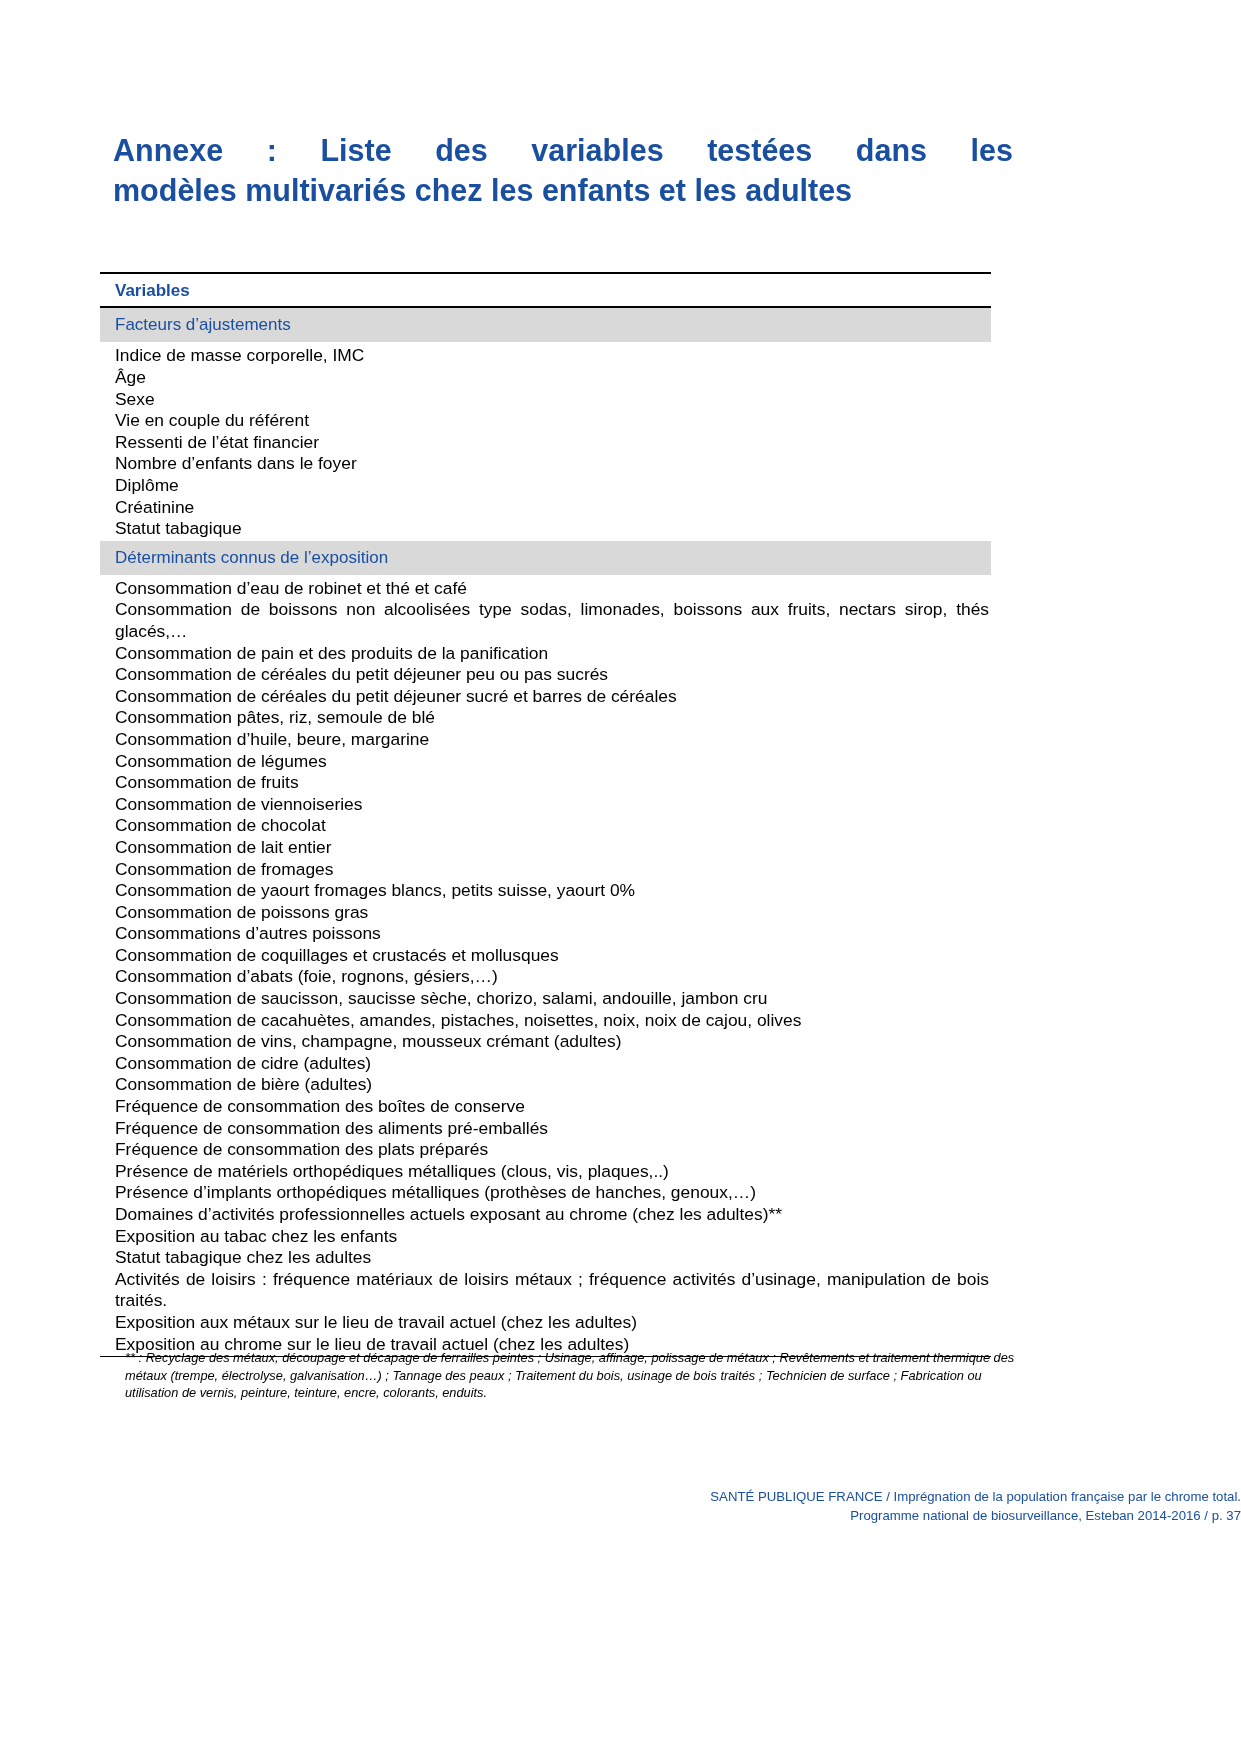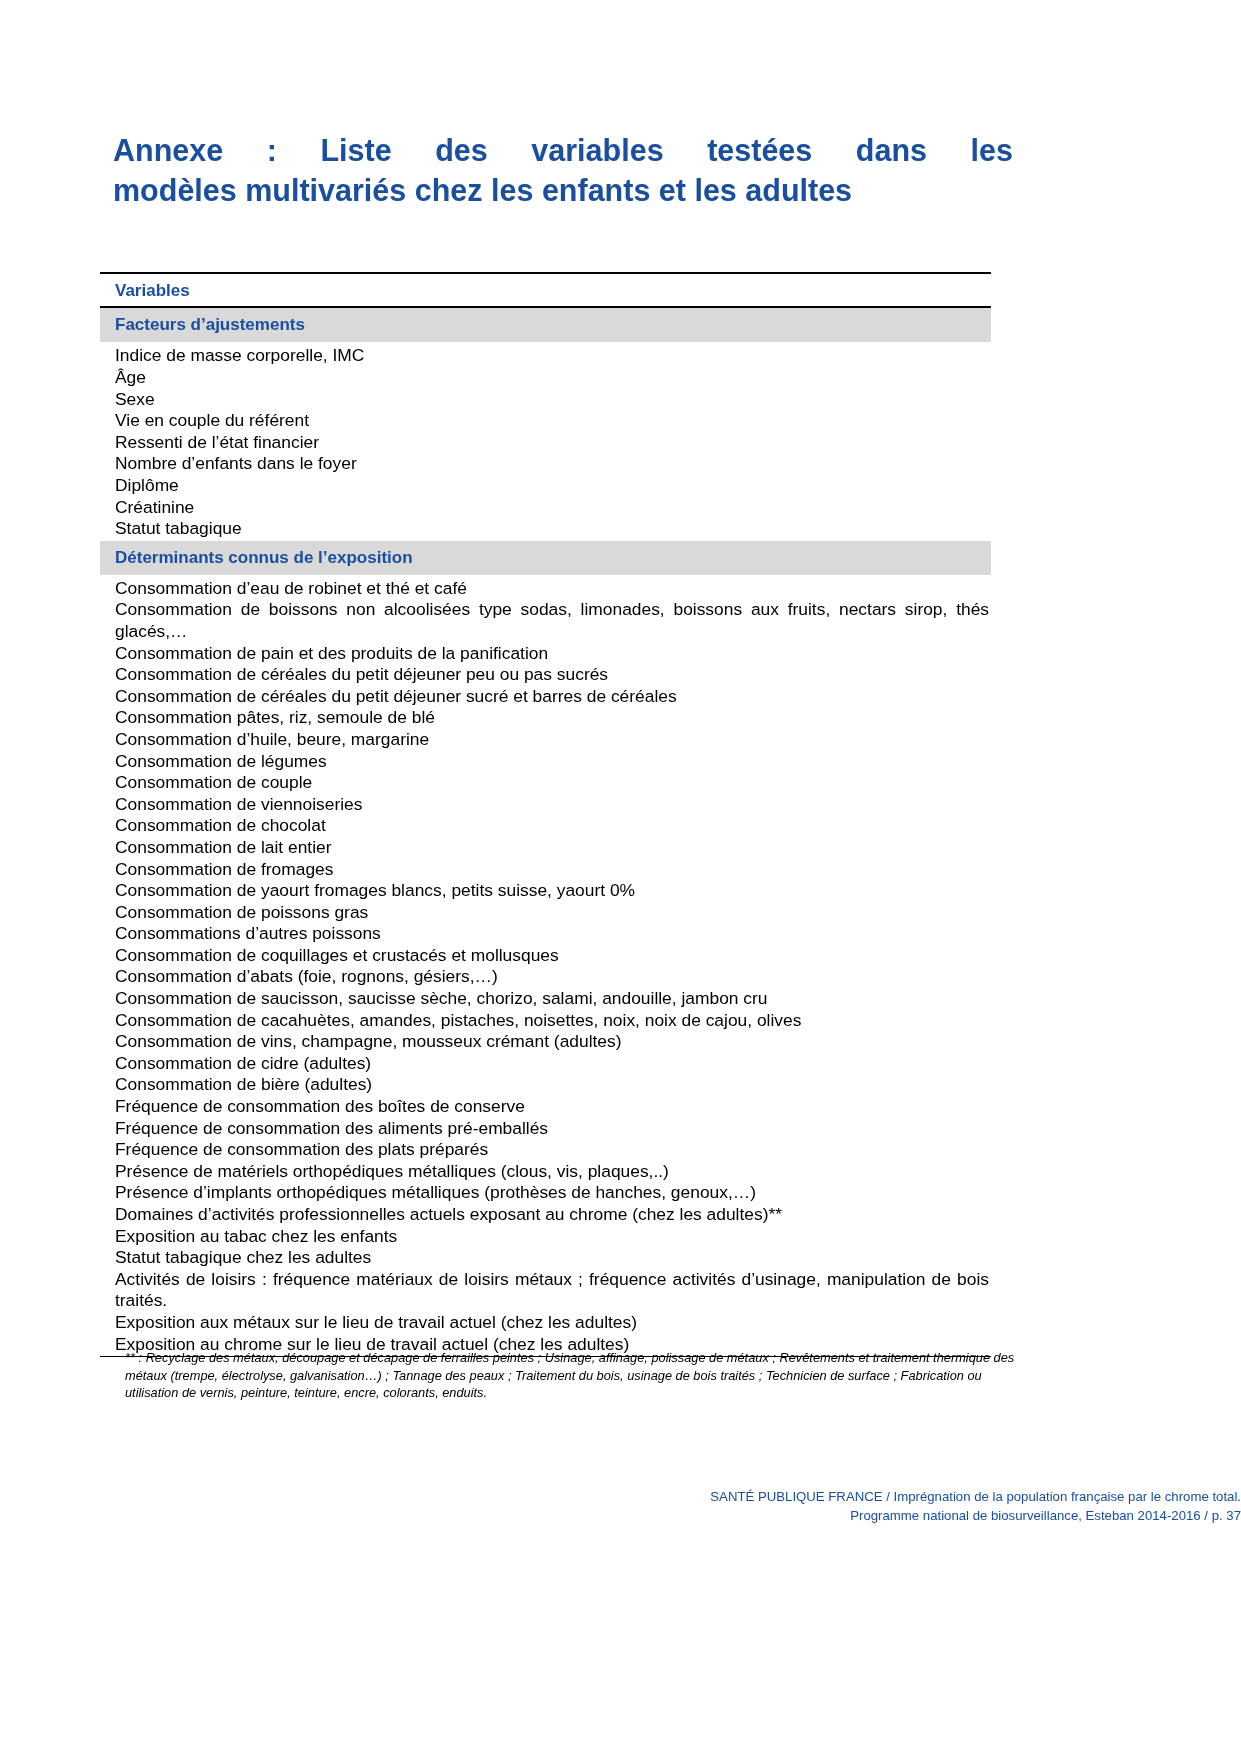--- a/index.html
+++ b/index.html
@@ -72,21 +72,21 @@
     font-size: 17px;
     font-weight: bold;
     color: #1a4fa0;
     padding: 6px 0 5px 15px;
     line-height: 1.25;
   }
 
   .section-head {
     background: #d9d9d9;
     font-size: 17px;
-    font-weight: bold;
+    font-weight: normal;
     color: #1a4fa0;
     padding: 6px 14px 6px 15px;
     line-height: 1.3;
   }
 
   .items {
     padding: 3px 0 1px 15px;
   }
   .item {
     font-size: 17.4px;
@@ -164,21 +164,21 @@
       <div class="section-head">Déterminants connus de l’exposition</div>
       <div class="items">
         <div class="item">Consommation d’eau de robinet et thé et café</div>
         <div class="item wrapped">Consommation de boissons non alcoolisées type sodas, limonades, boissons aux fruits, nectars sirop, thés glacés,…</div>
         <div class="item">Consommation de pain et des produits de la panification</div>
         <div class="item">Consommation de céréales du petit déjeuner peu ou pas sucrés</div>
         <div class="item">Consommation de céréales du petit déjeuner sucré et barres de céréales</div>
         <div class="item">Consommation pâtes, riz, semoule de blé</div>
         <div class="item">Consommation d’huile, beure, margarine</div>
         <div class="item">Consommation de légumes</div>
-        <div class="item">Consommation de couple</div>
+        <div class="item">Consommation de fruits</div>
         <div class="item">Consommation de viennoiseries</div>
         <div class="item">Consommation de chocolat</div>
         <div class="item">Consommation de lait entier</div>
         <div class="item">Consommation de fromages</div>
         <div class="item">Consommation de yaourt fromages blancs, petits suisse, yaourt 0%</div>
         <div class="item">Consommation de poissons gras</div>
         <div class="item">Consommations d’autres poissons</div>
         <div class="item">Consommation de coquillages et crustacés et mollusques</div>
         <div class="item">Consommation d’abats (foie, rognons, gésiers,…)</div>
         <div class="item">Consommation de saucisson, saucisse sèche, chorizo, salami, andouille, jambon cru</div>

